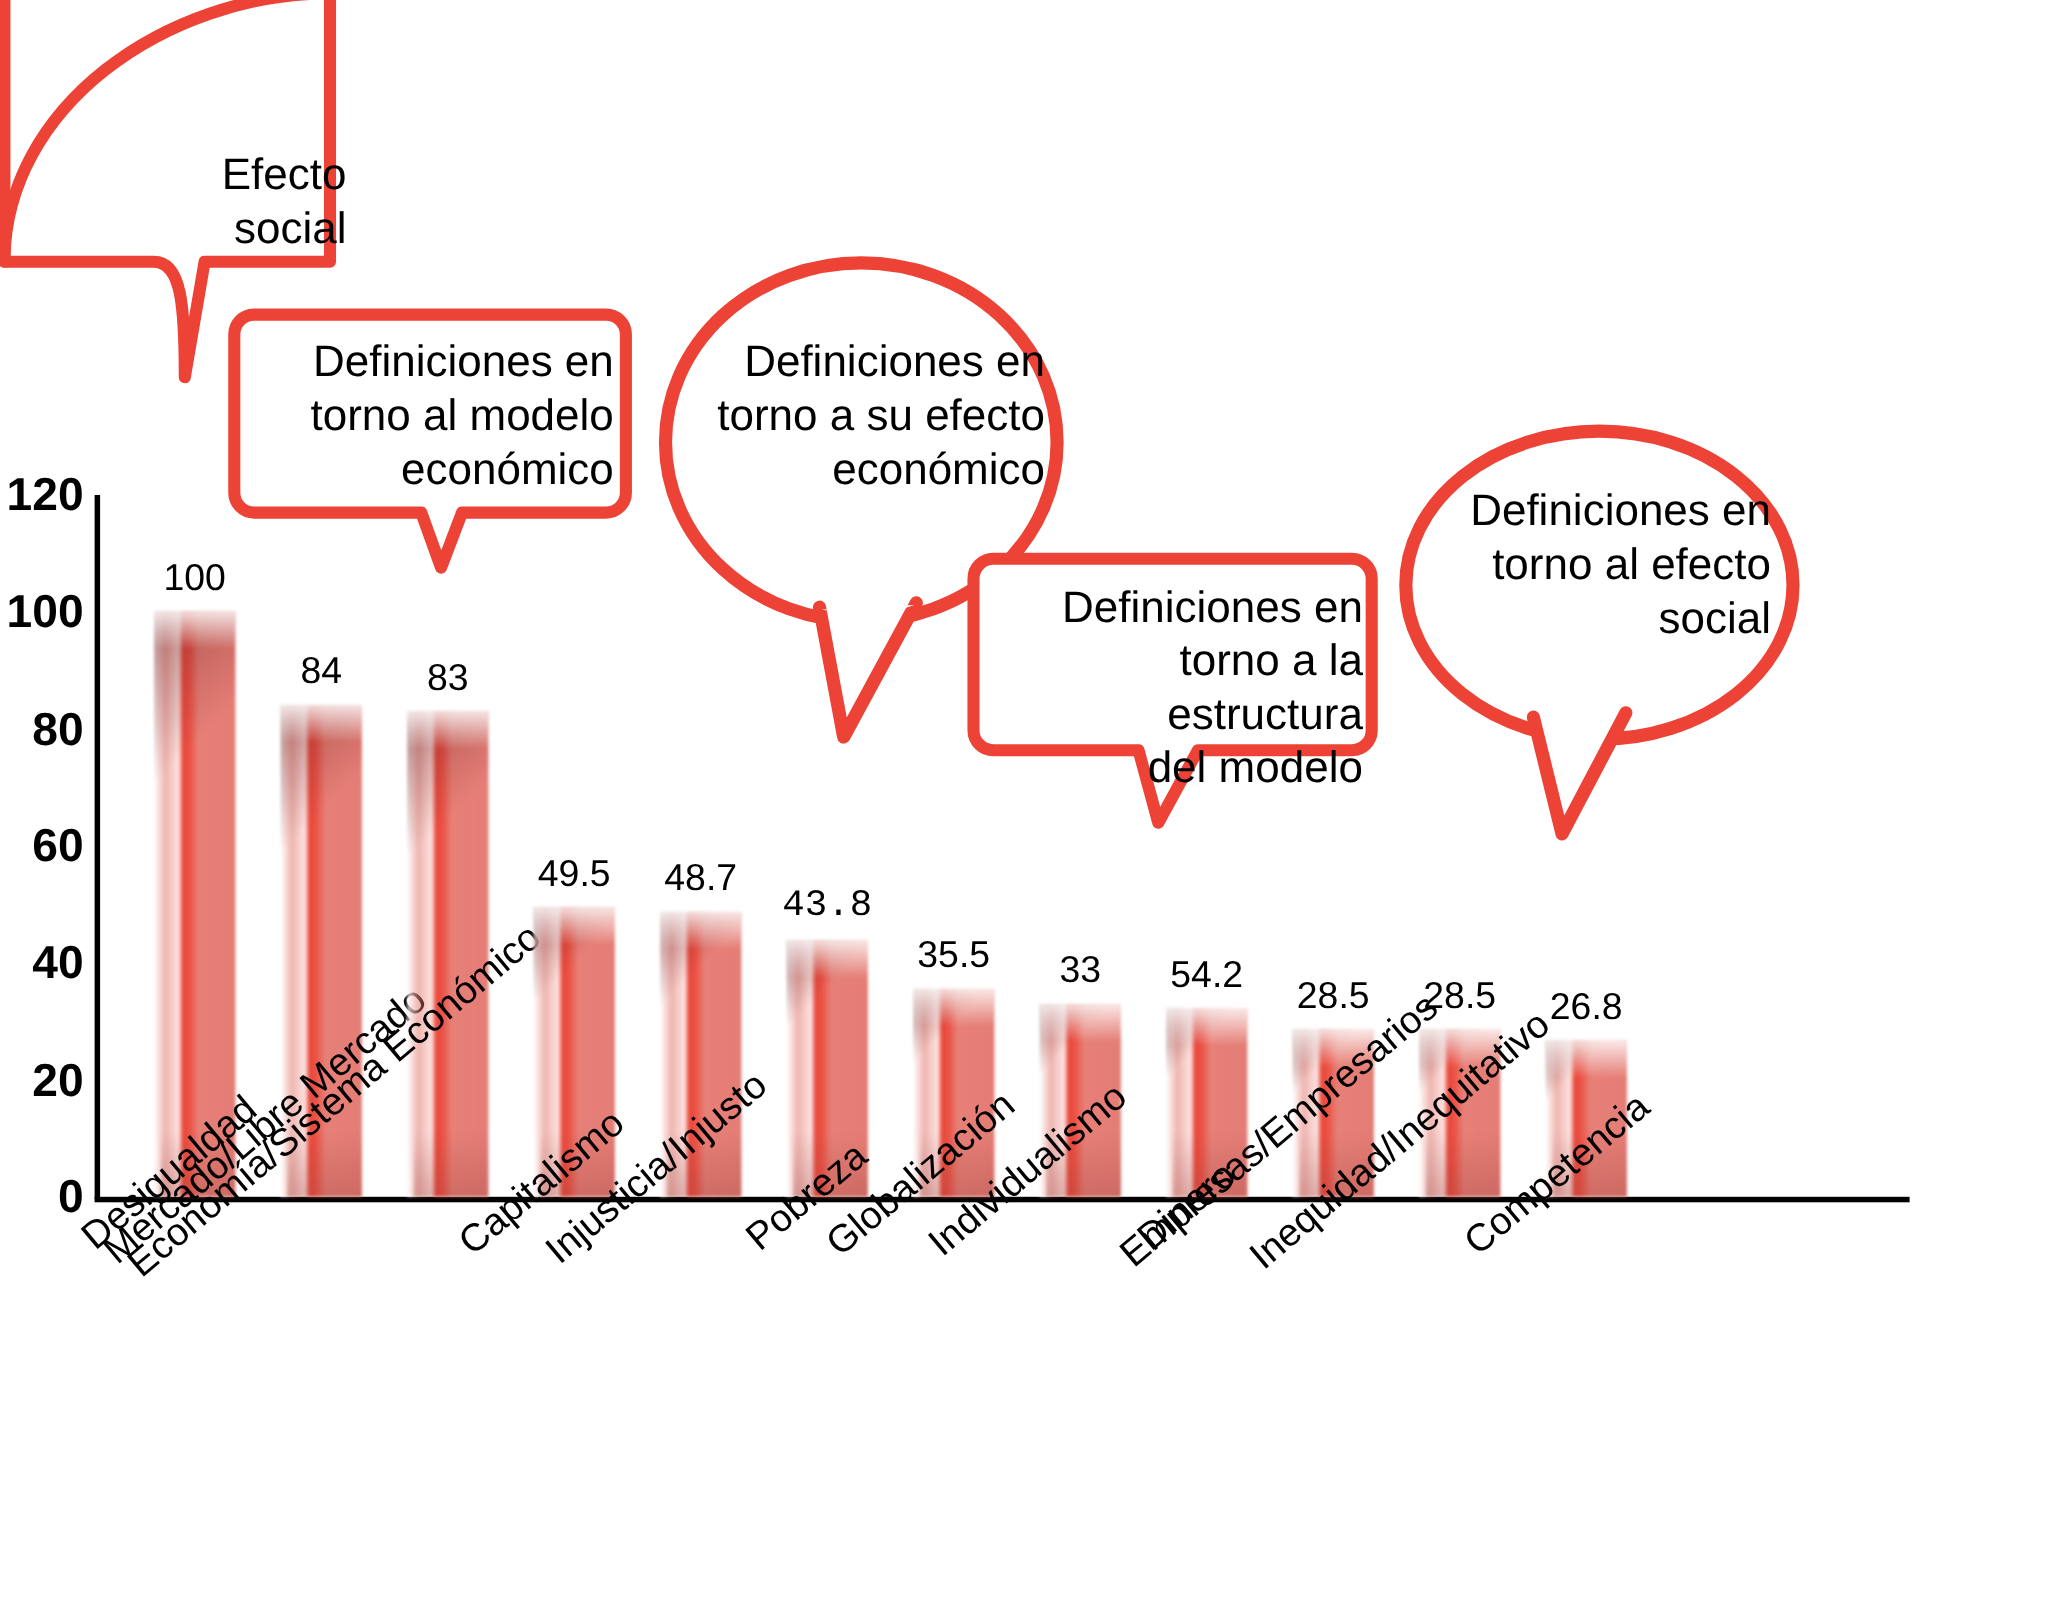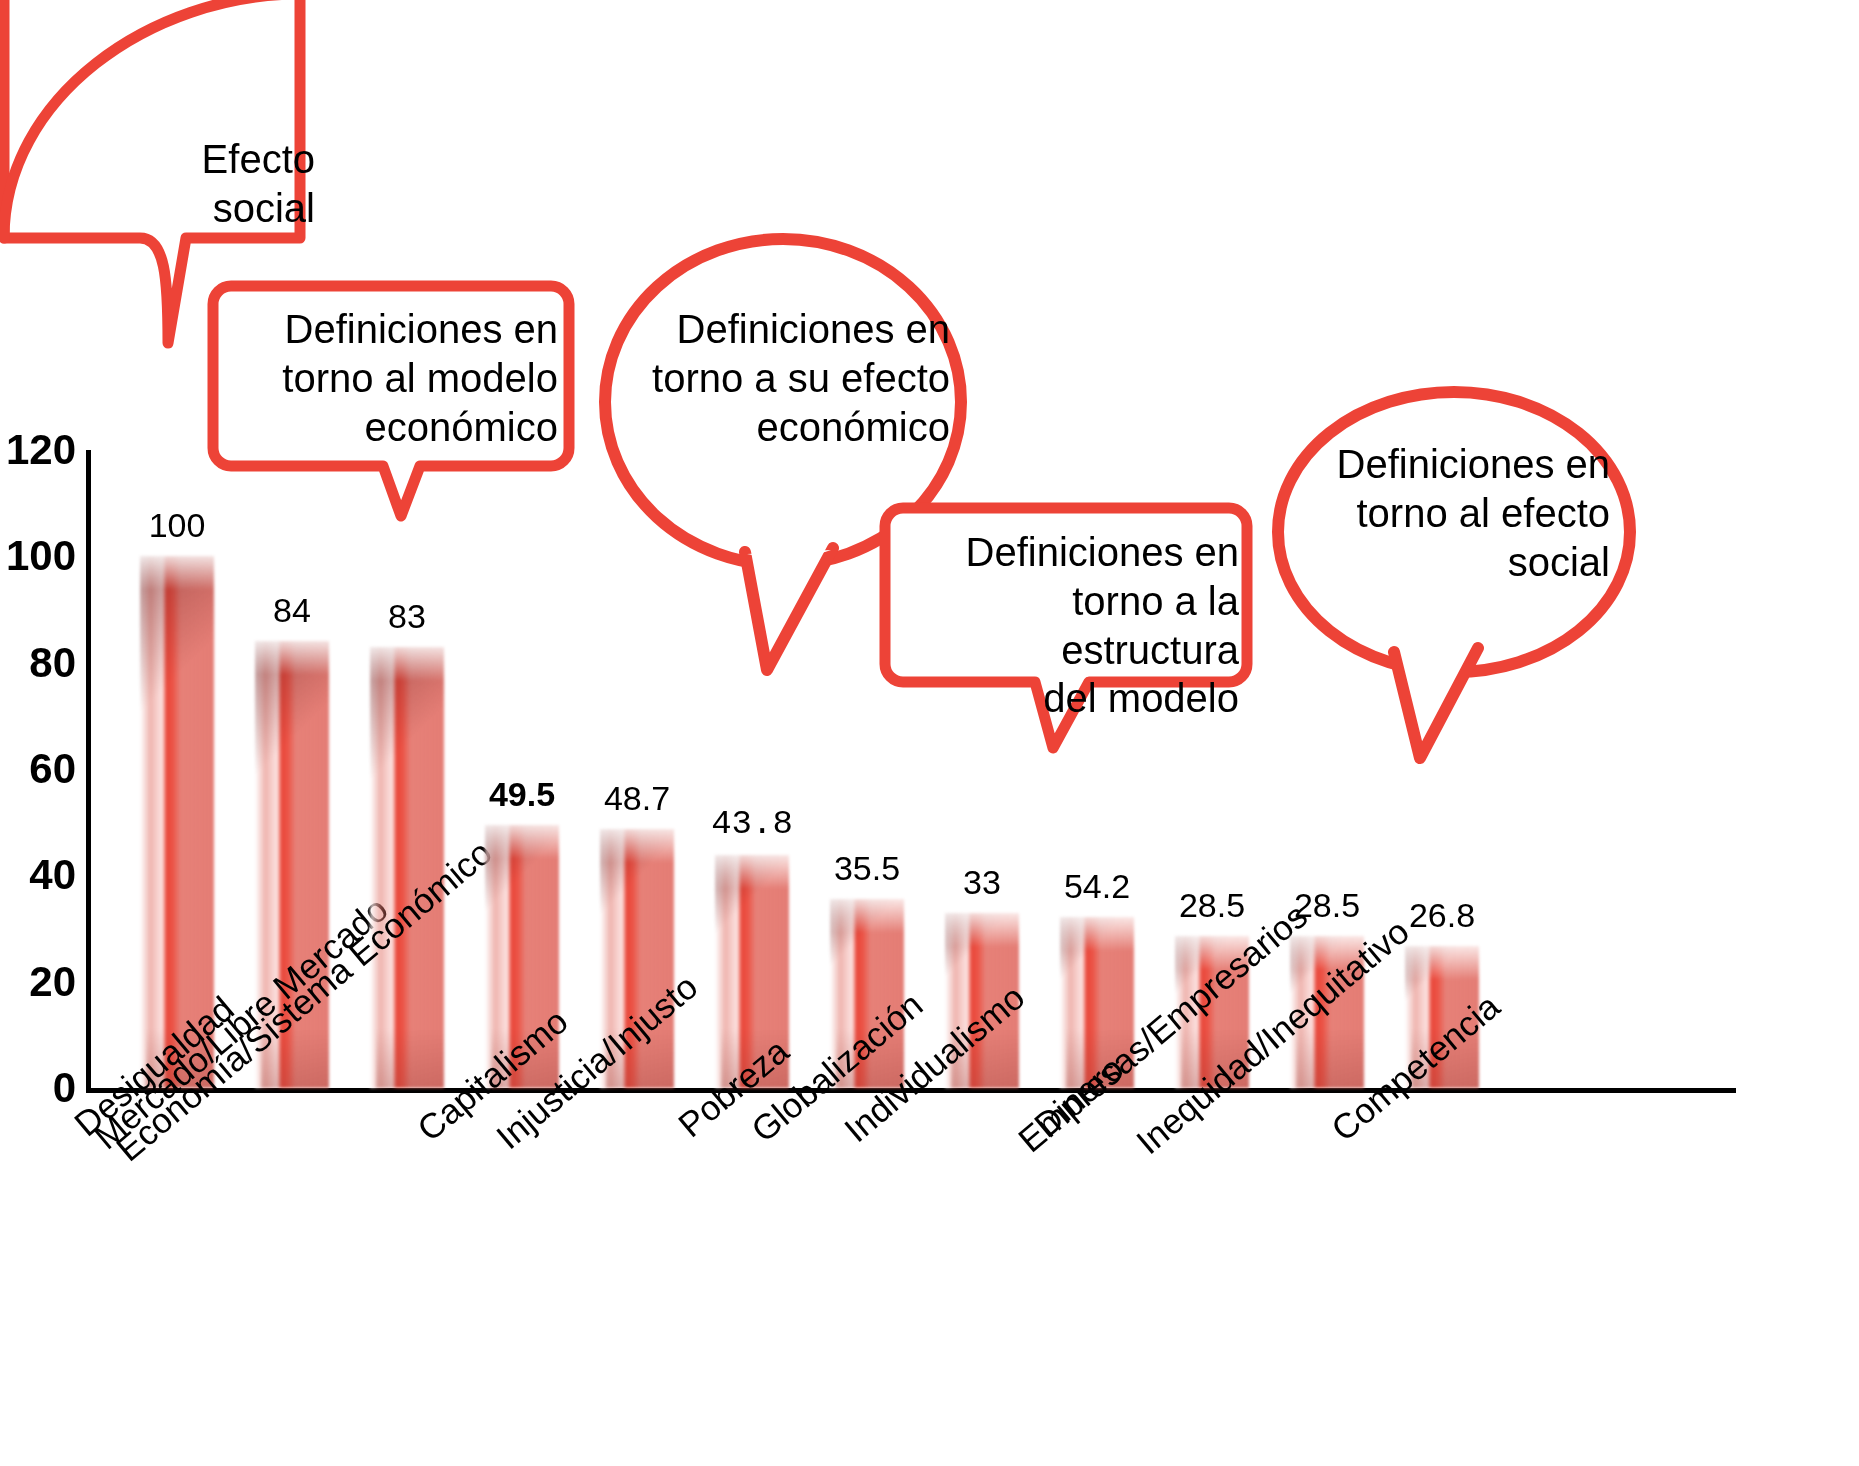--- a/index.html
+++ b/index.html
@@ -80,21 +80,21 @@
 
   <div class="bar-wrap" style="left: 370px; width: 74px; height: 441px; top: 647px; bottom: auto;">
     <div class="bar" style="width: 74px; height: 441px;"></div>
   </div>
   <div class="val" style="left: 333px; top: 599px; width: 148px;">83</div>
   <div class="xlab" style="left:110px;top:1140px;">Economía/Sistema Económico</div>
 
   <div class="bar-wrap" style="left: 485px; width: 74px; height: 263px; top: 825px; bottom: auto;">
     <div class="bar" style="width: 74px; height: 263px;"></div>
   </div>
-  <div class="val" style="left: 448px; top: 777px; width: 148px; font-weight: bold;">49.5</div>
+  <div class="val" style="left: 448px; top: 777px; width: 148px;">49.5</div>
   <div class="xlab" style="left:411px;top:1120px;">Capitalismo</div>
 
   <div class="bar-wrap" style="left: 600px; width: 74px; height: 259px; top: 829px; bottom: auto;">
     <div class="bar" style="width: 74px; height: 259px;"></div>
   </div>
   <div class="val" style="left: 563px; top: 781px; width: 148px;">48.7</div>
   <div class="xlab" style="left:490px;top:1128px;">Injusticia/Injusto</div>
 
   <div class="bar-wrap" style="left: 715px; width: 74px; height: 233px; top: 855px; bottom: auto;">
     <div class="bar" style="width: 74px; height: 233px;"></div>

